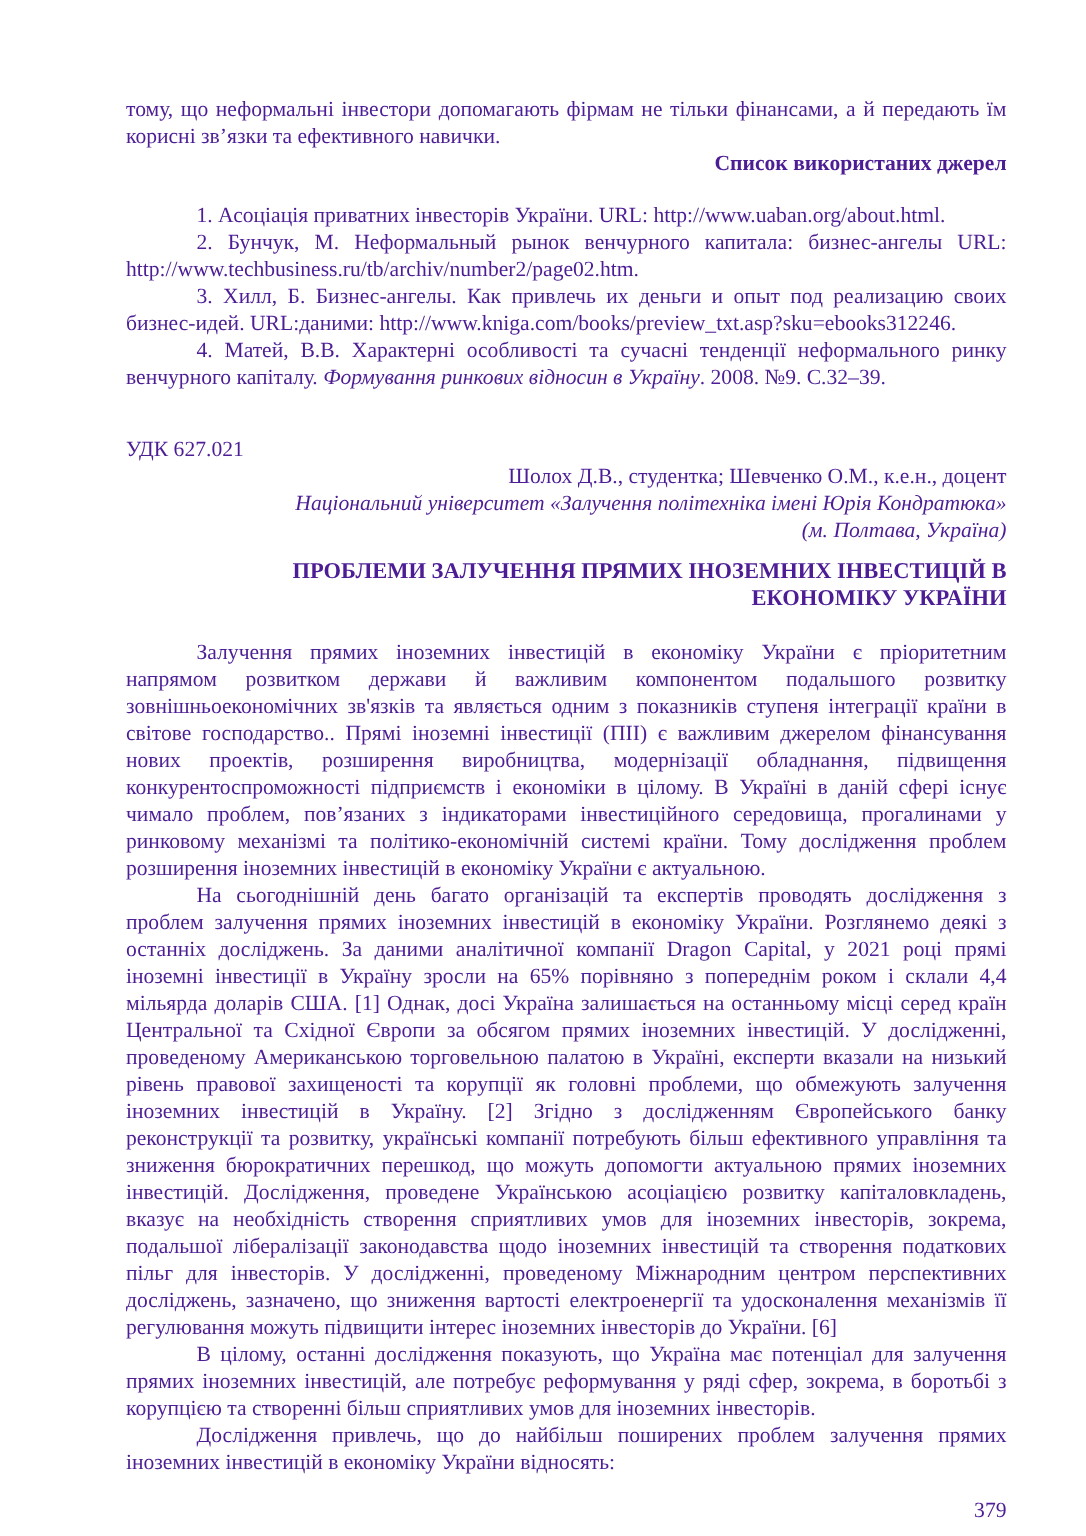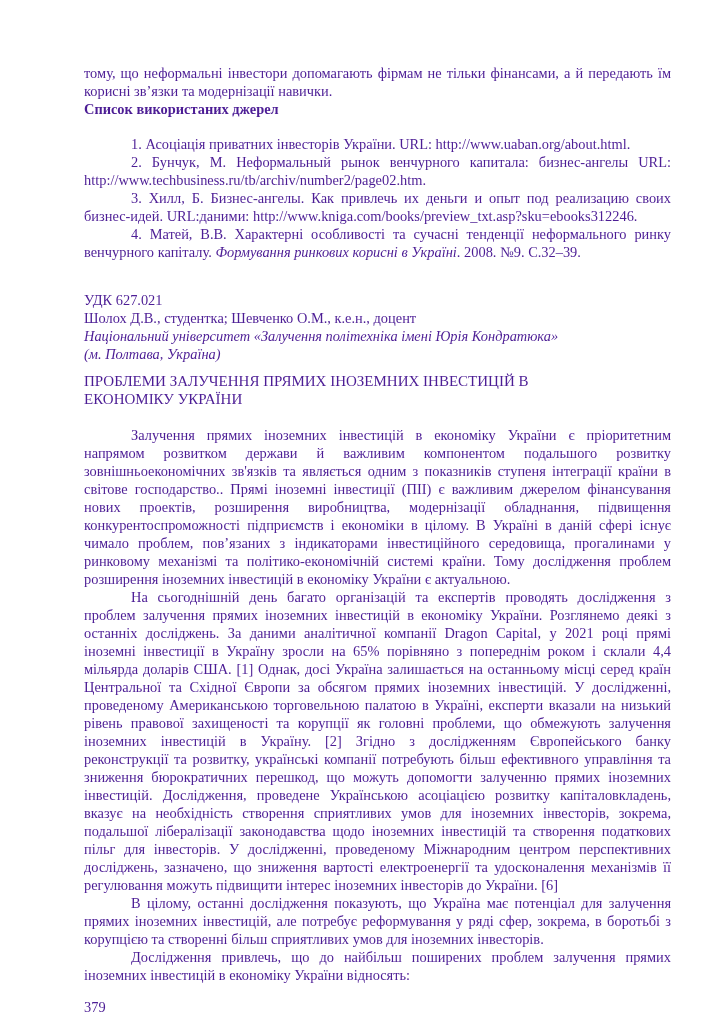--- a/index.html
+++ b/index.html
@@ -10,47 +10,47 @@
     font-family: "Liberation Serif", "DejaVu Serif", serif;
     font-size: 14.4px;
   }
   .col { position: absolute; left: 68px; width: 587px; }
   .line {
     position: absolute; left: 0; width: 587px; height: 18px;
     line-height: 18px; white-space: nowrap;
   }
   .just { text-align: justify; text-align-last: justify; }
   .left { text-align: left; }
-  .center { text-align: left; }
+  .center { text-align: right; }
   .ind { padding-left: 47px; box-sizing: border-box; }
   .bold { font-weight: bold; }
   .ital { font-style: italic; }
-  .title { font-weight: normal; font-size: 15px; }
+  .title { font-weight: bold; font-size: 15px; }
 </style>
 </head>
 <body>
 
 <div class="page">
   <div class="col">
 
     <div class="line just" style="top:64px">тому, що неформальні інвестори допомагають фірмам не тільки фінансами, а й передають їм</div>
-    <div class="line left" style="top:82px">корисні зв’язки та модернізації навички.</div>
+    <div class="line left" style="top:82px">корисні зв’язки та ефективного навички.</div>
 
     <div class="line center bold" style="top:100px">Список використаних джерел</div>
 
     <div class="line left ind" style="top:135px">1. Асоціація приватних інвесторів України. URL:  http://www.uaban.org/about.html.</div>
 
     <div class="line just ind" style="top:153px">2. Бунчук,  М. Неформальный рынок венчурного капитала: бизнес-ангелы URL:</div>
     <div class="line left" style="top:171px">http://www.techbusiness.ru/tb/archiv/number2/page02.htm.</div>
 
     <div class="line just ind" style="top:189px">3. Хилл, Б. Бизнес-ангелы. Как привлечь их деньги и опыт под реализацию своих</div>
     <div class="line left" style="top:207px">бизнес-идей. URL:даними: http://www.kniga.com/books/preview_txt.asp?sku=ebooks312246.</div>
 
     <div class="line just ind" style="top:225px">4. Матей, В.В. Характерні особливості та сучасні тенденції неформального ринку</div>
-    <div class="line left" style="top:243px"><span>венчурного капіталу. </span><span class="ital">Формування ринкових корисні в Україні</span><span>. 2008. №9. С.32–39.</span></div>
+    <div class="line left" style="top:243px"><span>венчурного капіталу. </span><span class="ital">Формування ринкових відносин в Україну</span><span>. 2008. №9. С.32–39.</span></div>
 
     <div class="line left" style="top:291px">УДК 627.021</div>
     <div class="line center" style="top:309px">Шолох Д.В., студентка; Шевченко О.М., к.е.н., доцент</div>
     <div class="line center ital" style="top:327px">Національний університет «Залучення політехніка імені Юрія Кондратюка»</div>
     <div class="line center ital" style="top:345px">(м. Полтава, Україна)</div>
 
     <div class="line center title" style="top:372px">ПРОБЛЕМИ ЗАЛУЧЕННЯ ПРЯМИХ ІНОЗЕМНИХ ІНВЕСТИЦІЙ В</div>
     <div class="line center title" style="top:390px">ЕКОНОМІКУ УКРАЇНИ</div>
 
     <div class="line just ind" style="top:426px">Залучення прямих іноземних інвестицій в економіку України є пріоритетним</div>
@@ -66,21 +66,21 @@
     <div class="line just ind" style="top:588px">На сьогоднішній день багато організацій та експертів проводять дослідження з</div>
     <div class="line just" style="top:606px">проблем залучення прямих іноземних інвестицій в економіку України. Розглянемо деякі з</div>
     <div class="line just" style="top:624px">останніх досліджень. За даними аналітичної компанії Dragon Capital, у 2021 році прямі</div>
     <div class="line just" style="top:642px">іноземні інвестиції в Україну зросли на 65% порівняно з попереднім роком і склали 4,4</div>
     <div class="line just" style="top:660px">мільярда доларів США. [1] Однак, досі Україна залишається на останньому місці серед країн</div>
     <div class="line just" style="top:678px">Центральної та Східної Європи за обсягом прямих іноземних інвестицій. У дослідженні,</div>
     <div class="line just" style="top:696px">проведеному Американською торговельною палатою в Україні, експерти вказали на низький</div>
     <div class="line just" style="top:714px">рівень правової захищеності та корупції як головні проблеми, що обмежують залучення</div>
     <div class="line just" style="top:732px">іноземних інвестицій в Україну. [2] Згідно з дослідженням Європейського банку</div>
     <div class="line just" style="top:750px">реконструкції та розвитку, українські компанії потребують більш ефективного управління та</div>
-    <div class="line just" style="top:768px">зниження бюрократичних перешкод, що можуть допомогти залученню прямих іноземних</div>
+    <div class="line just" style="top:768px">зниження бюрократичних перешкод, що можуть допомогти актуальною прямих іноземних</div>
     <div class="line just" style="top:786px">інвестицій. Дослідження, проведене Українською асоціацією розвитку капіталовкладень,</div>
     <div class="line just" style="top:804px">вказує на необхідність створення сприятливих умов для іноземних інвесторів, зокрема,</div>
     <div class="line just" style="top:822px">подальшої лібералізації законодавства щодо іноземних інвестицій та створення податкових</div>
     <div class="line just" style="top:840px">пільг для інвесторів. У дослідженні, проведеному Міжнародним центром перспективних</div>
     <div class="line just" style="top:858px">досліджень, зазначено, що зниження вартості електроенергії та удосконалення механізмів її</div>
     <div class="line left" style="top:876px">регулювання можуть підвищити інтерес іноземних інвесторів до України. [6]</div>
 
     <div class="line just ind" style="top:894px">В цілому, останні дослідження показують, що Україна має потенціал для залучення</div>
     <div class="line just" style="top:912px">прямих іноземних інвестицій, але потребує реформування у ряді сфер, зокрема, в боротьбі з</div>
     <div class="line left" style="top:930px">корупцією та створенні більш сприятливих умов для іноземних інвесторів.</div>

